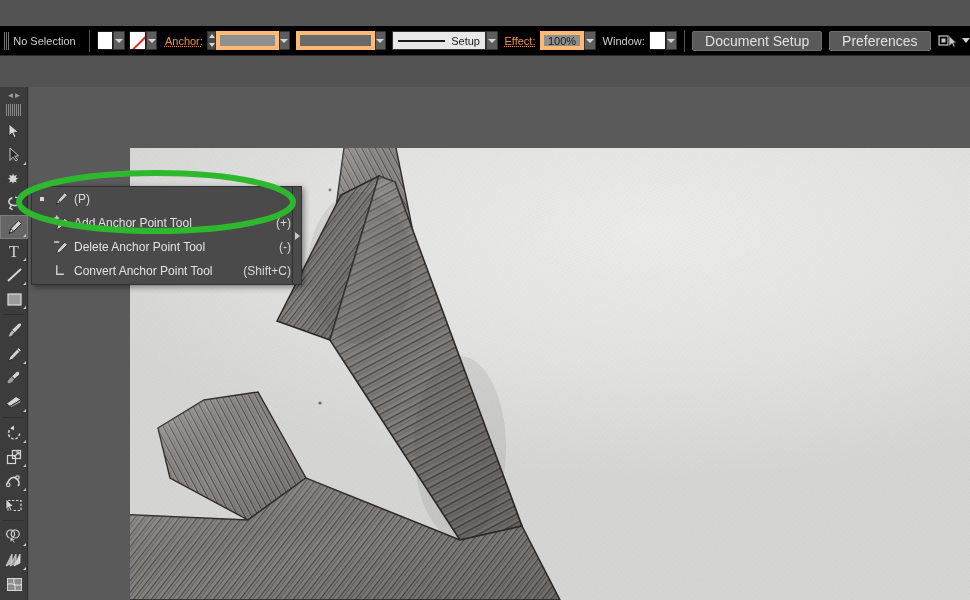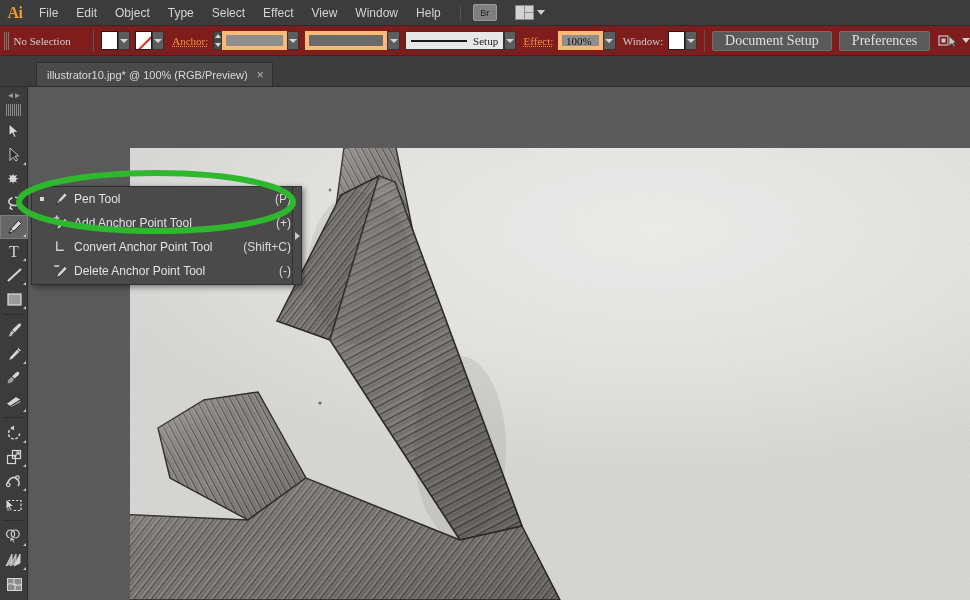--- a/index.html
+++ b/index.html
@@ -57,22 +57,22 @@
   }
   .caret-dn {
     width: 0; height: 0; margin-left: 3px;
     border-left: 4px solid transparent; border-right: 4px solid transparent;
     border-top: 5px solid #cfcfcf;
   }
 
   
   .controlbar {
     position: absolute; left: 0; top: 26px; width: 970px; height: 30px;
-    background: #7f1d1d; display: flex; align-items: center;
-    border-bottom: 1px solid #2c2c2c; padding-left: 2px; font-family: Liberation Serif, serif;
+    background: #000000; display: flex; align-items: center;
+    border-bottom: 1px solid #2c2c2c; padding-left: 2px;
   }
   .grip {
     width: 7px; height: 18px; margin: 0 4px 0 2px;
     background: repeating-linear-gradient(to right, #777 0 1px, transparent 1px 2px);
   }
   .cp-label { color: #cfcfcf; font-size: 11px; white-space: nowrap; }
   .cp-label.orange { color: #f0923c; text-decoration: underline dotted #f0923c; }
   .vdiv { width: 1px; height: 22px; background: #555; margin: 0 7px; }
 
   .swatch-box {
@@ -247,38 +247,20 @@
     position: absolute; left: 0; top: 0;
     width: 970px; height: 600px;
     pointer-events: none; z-index: 50;
   }
 </style>
 </head>
 <body>
 
 <div id="app">
 
-  <div class="menubar">
-    <div class="ai-logo" style="color: rgb(240, 154, 40);">Ai</div>
-    <div class="menu-item">File</div>
-    <div class="menu-item">Edit</div>
-    <div class="menu-item">Object</div>
-    <div class="menu-item">Type</div>
-    <div class="menu-item">Select</div>
-    <div class="menu-item">Effect</div>
-    <div class="menu-item">View</div>
-    <div class="menu-item">Window</div>
-    <div class="menu-item">Help</div>
-    <div class="mb-sep"></div>
-    <div class="br-btn">Br</div>
-    <div class="arrange-btn">
-      <div class="arrange-grid"></div>
-      <div class="caret-dn"></div>
-    </div>
-  </div>
 
   <div class="controlbar">
     <div class="grip"></div>
     <div class="cp-label" style="width:92px">No Selection</div>
     <div class="vdiv"></div>
 
     <div class="swatch-box"></div>
     <div class="dd-btn">
         <div class="tri"></div>
       </div>
@@ -340,26 +322,20 @@
     <div class="sel-sim-icon">
       <svg width="18" height="16" viewBox="0 0 18 16">
         <rect x="1" y="3" width="9" height="9" fill="none" stroke="#c9c9c9" stroke-width="1.2"></rect>
         <rect x="3.5" y="5.5" width="4" height="4" fill="#c9c9c9"></rect>
         <path d="M11 3 L11 13 L14 10.5 L15.7 13.8 L17 13 L15.3 9.9 L18 9.6 Z" fill="#c9c9c9" stroke="#3c3c3c" stroke-width="0.8"></path>
       </svg>
     </div>
     <div class="caret-dn" style="margin-left:6px"></div>
   </div>
 
-  <div class="tabbar">
-    <div class="doc-tab">
-      <span>illustrator10.jpg* @ 100% (RGB/Preview)</span>
-      <span class="tab-close">×</span>
-    </div>
-  </div>
 
   <div class="toolbar">
     <div class="tb-head">◄►</div>
     <div class="tb-grip"></div>
 
     <div class="tool">
       <svg width="14" height="16" viewBox="0 0 14 16">
           <path d="M2 1 L2 13 L5 10 L7.2 14.5 L9.2 13.6 L7.1 9.4 L11.5 9.2 Z" fill="#d5d5d5" stroke="#2b2b2b" stroke-width="0.9" stroke-linejoin="round"></path>
         </svg>
     </div>
@@ -558,57 +534,56 @@
       <div class="fly-bullet">
           <span></span>
         </div>
       <div class="fly-icon">
         <svg width="16" height="16" viewBox="0 0 17 17">
             <path d="M12.5 1.8 L15.2 4.5 L7.6 12.2 L3.6 13.8 L5.1 9.8 Z" fill="#cfcfcf" stroke="#2b2b2b" stroke-width="0.9"></path>
             <path d="M5.1 9.8 L8.4 12.6" stroke="#2b2b2b" stroke-width="0.8"></path>
             <circle cx="3.9" cy="13.5" r="0.9" fill="#2b2b2b"></circle>
           </svg>
       </div>
-      <div class="fly-label">Pen Tool</div>
       <div class="fly-key">(P)</div>
     </div>
 
     <div class="fly-item">
       <div class="fly-bullet"></div>
       <div class="fly-icon">
         <svg width="16" height="16" viewBox="0 0 17 17">
             <path d="M12.5 3.4 L15.2 6.1 L7.6 13.8 L3.6 15.4 L5.1 11.4 Z" fill="#cfcfcf" stroke="#2b2b2b" stroke-width="0.9"></path>
             <path d="M1.2 3.2 L6.6 3.2 M3.9 0.5 L3.9 5.9" stroke="#cfcfcf" stroke-width="1.7"></path>
           </svg>
       </div>
       <div class="fly-label">Add Anchor Point Tool</div>
       <div class="fly-key">(+)</div>
     </div>
 
     <div class="fly-item">
       <div class="fly-bullet"></div>
       <div class="fly-icon">
         <svg width="16" height="16" viewBox="0 0 17 17">
-            <path d="M4 2.5 L4 12 L11.5 12" fill="none" stroke="#cfcfcf" stroke-width="1.5"></path>
+            <path d="M12.5 3.4 L15.2 6.1 L7.6 13.8 L3.6 15.4 L5.1 11.4 Z" fill="#cfcfcf" stroke="#2b2b2b" stroke-width="0.9"></path>
+            <path d="M1.2 3.2 L6.6 3.2" stroke="#cfcfcf" stroke-width="1.7"></path>
           </svg>
       </div>
-      <div class="fly-label">Convert Anchor Point Tool</div>
-      <div class="fly-key">(Shift+C)</div>
+      <div class="fly-label">Delete Anchor Point Tool</div>
+      <div class="fly-key">(-)</div>
     </div>
 
     <div class="fly-item">
       <div class="fly-bullet"></div>
       <div class="fly-icon">
         <svg width="16" height="16" viewBox="0 0 17 17">
-            <path d="M12.5 3.4 L15.2 6.1 L7.6 13.8 L3.6 15.4 L5.1 11.4 Z" fill="#cfcfcf" stroke="#2b2b2b" stroke-width="0.9"></path>
-            <path d="M1.2 3.2 L6.6 3.2" stroke="#cfcfcf" stroke-width="1.7"></path>
+            <path d="M4 2.5 L4 12 L11.5 12" fill="none" stroke="#cfcfcf" stroke-width="1.5"></path>
           </svg>
       </div>
-      <div class="fly-label">Delete Anchor Point Tool</div>
-      <div class="fly-key">(-)</div>
+      <div class="fly-label">Convert Anchor Point Tool</div>
+      <div class="fly-key">(Shift+C)</div>
     </div>
 
     <div class="tearoff">
       <div class="tri-r"></div>
     </div>
   </div>
 
   <svg class="annot" viewBox="0 0 970 600">
     <ellipse cx="156" cy="202" rx="137" ry="29" fill="none" stroke="#2eb82e" stroke-width="6"></ellipse>
   </svg>

